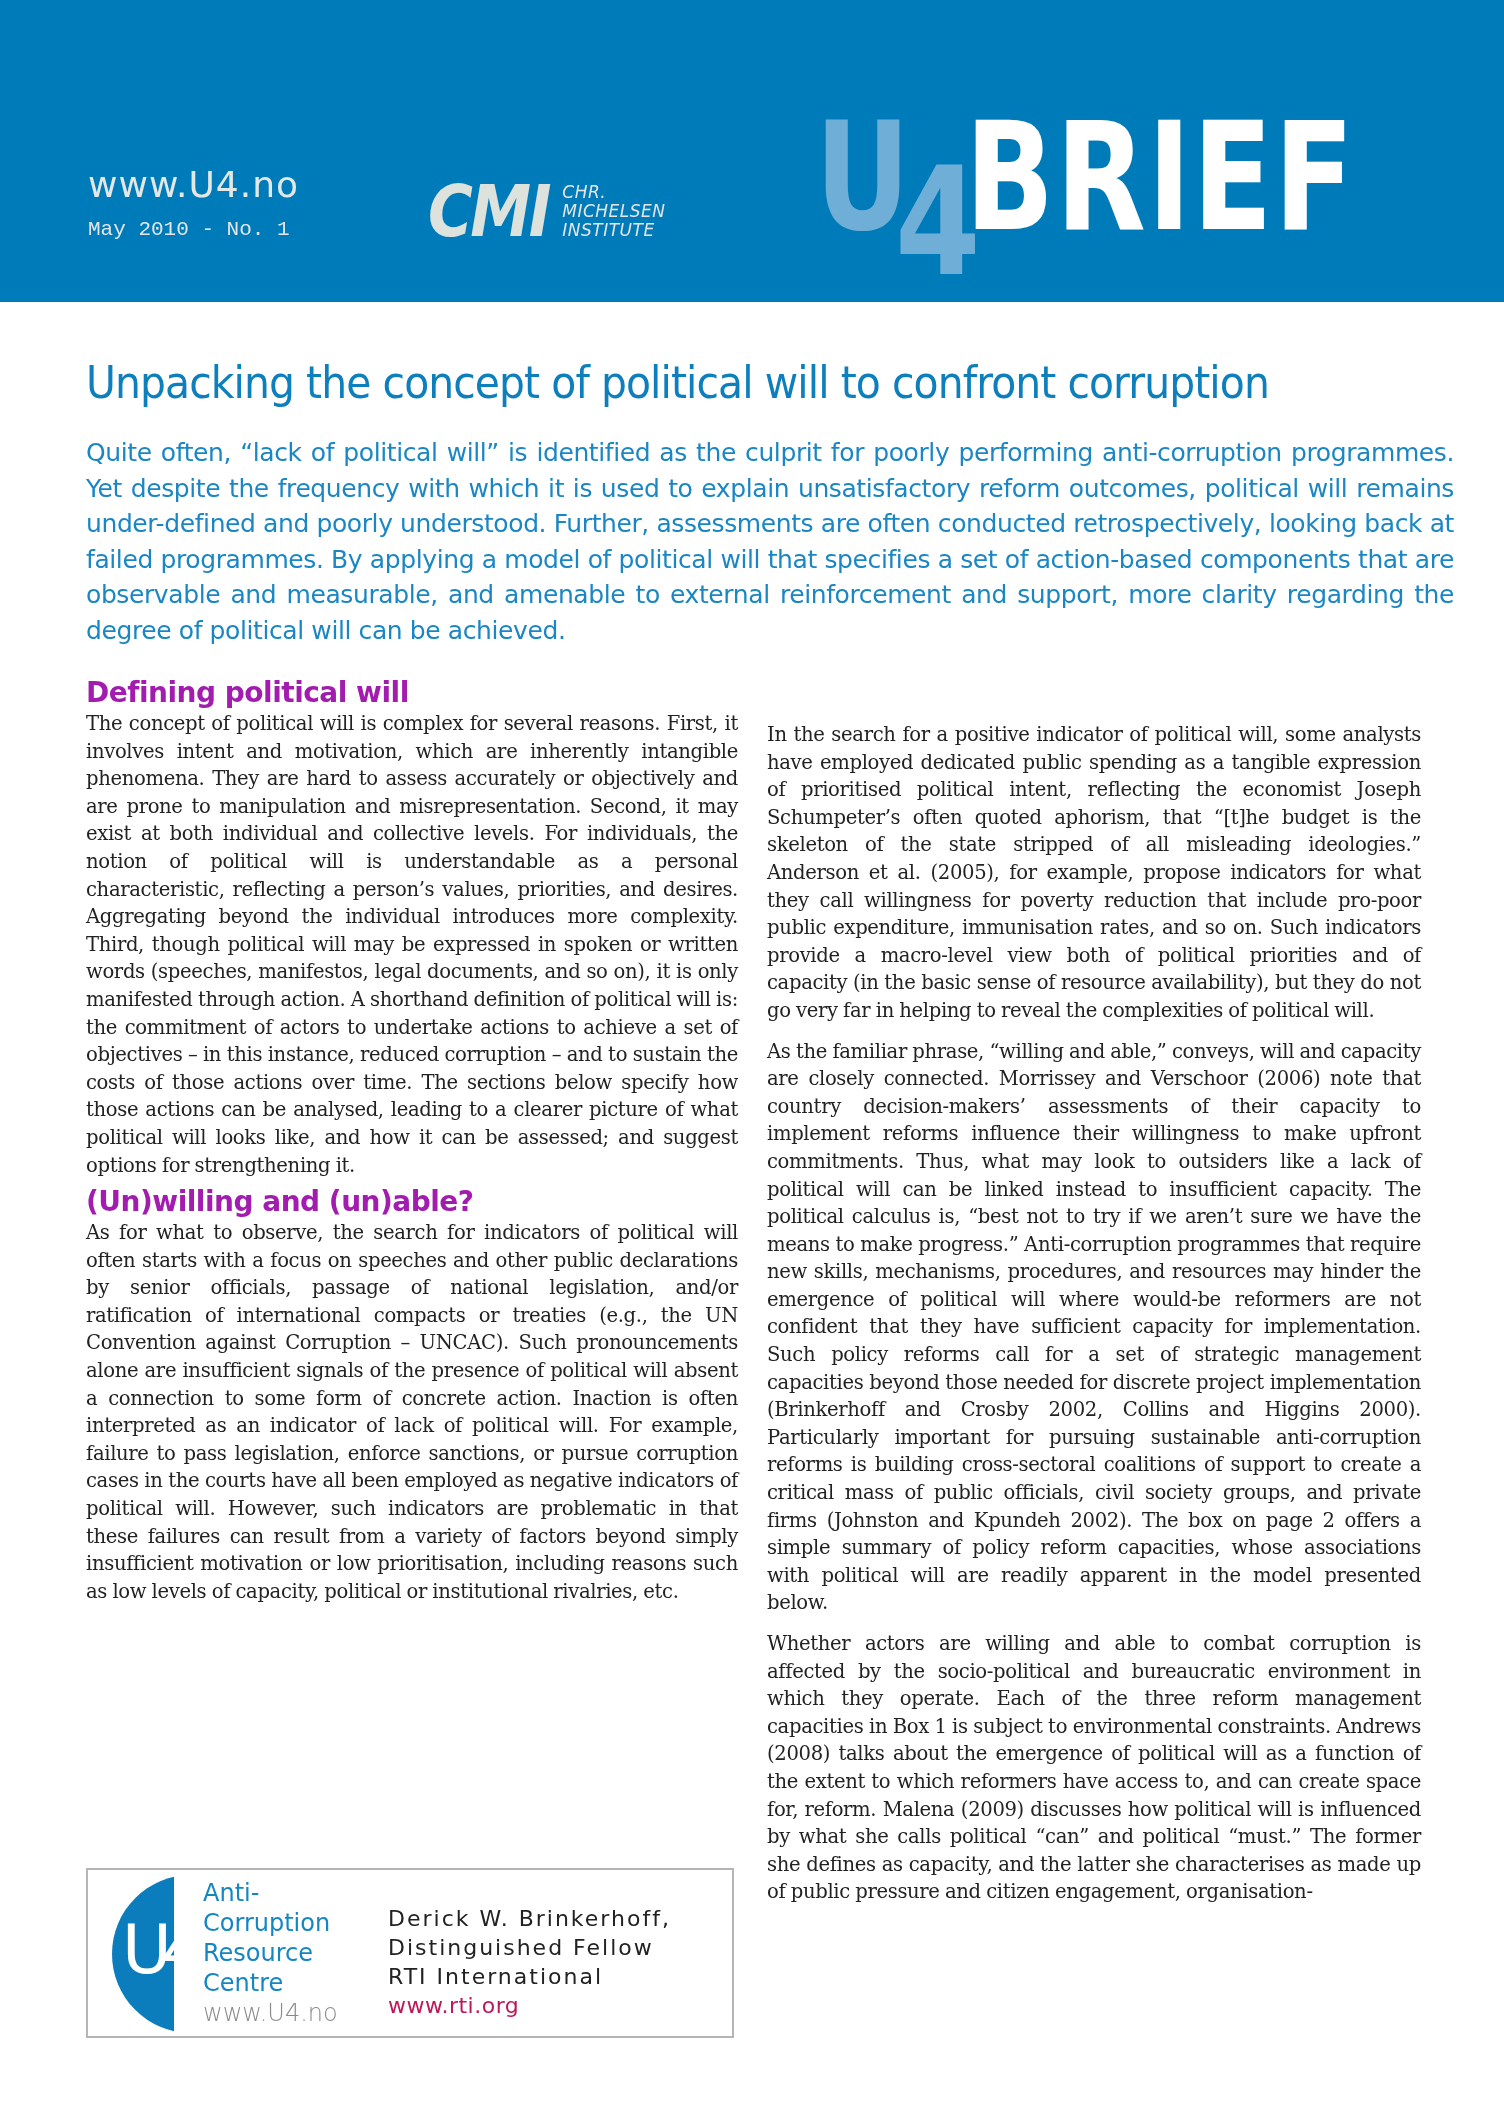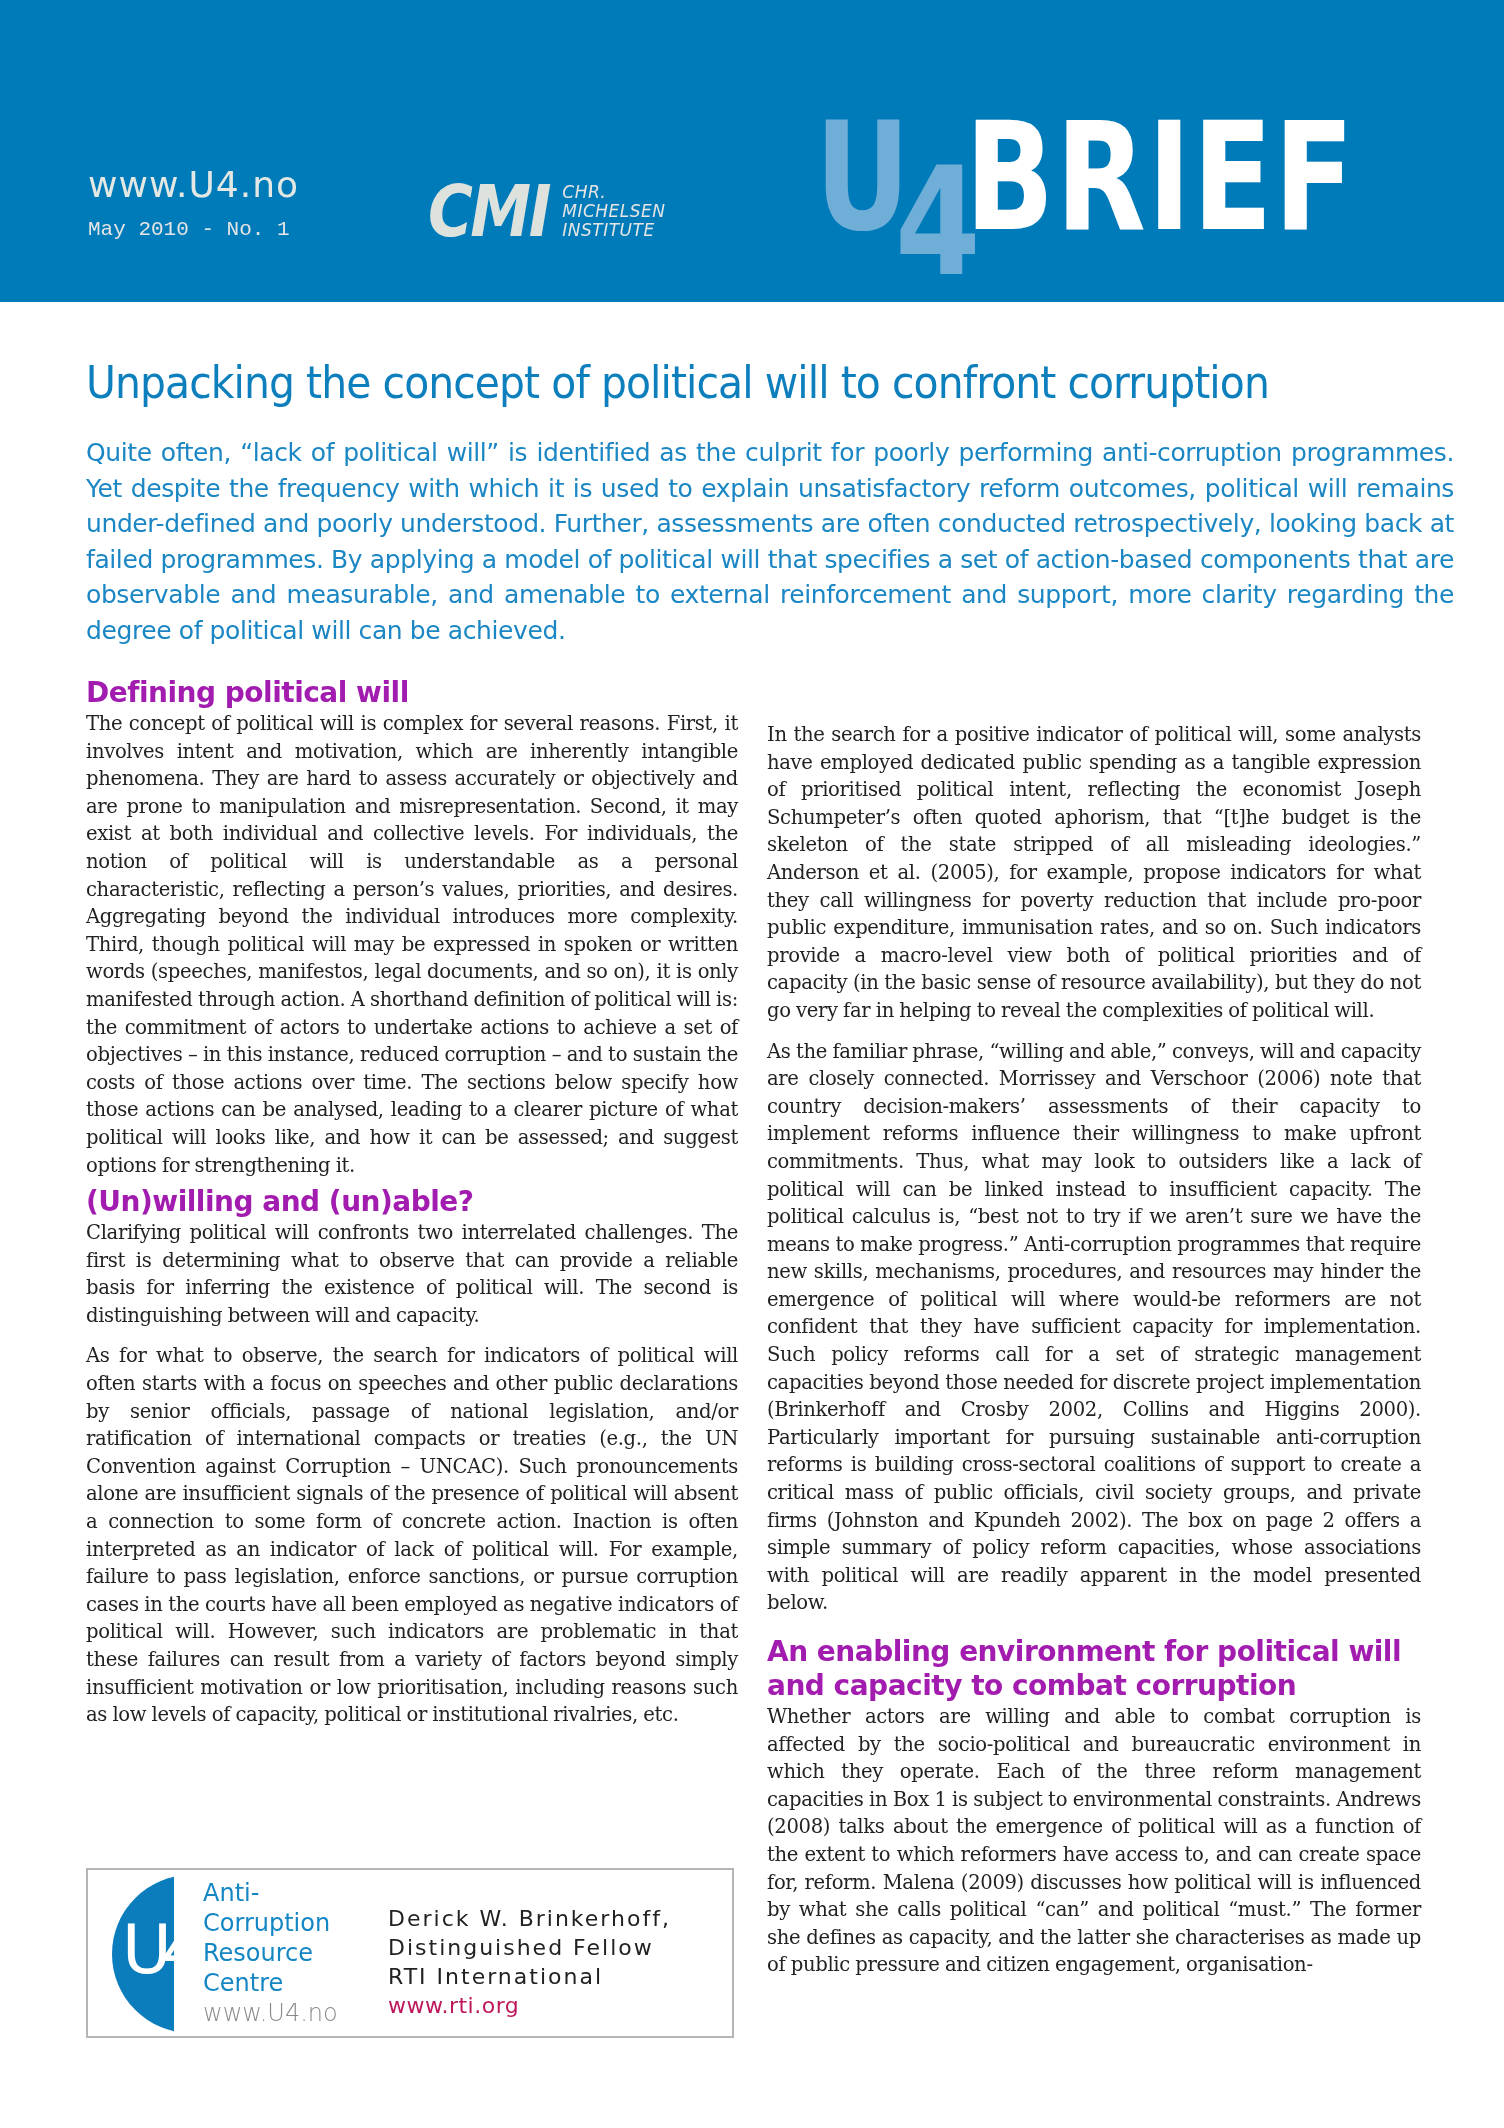--- a/index.html
+++ b/index.html
@@ -146,21 +146,20 @@
 </div>
 
 <h1 class="title" style="margin:0;font-weight:normal;">Unpacking the concept of political will to confront corruption</h1>
 <p class="abstract" style="margin:0;">Quite often, “lack of political will” is identified as the culprit for poorly performing anti-corruption programmes. Yet despite the frequency with which it is used to explain unsatisfactory reform outcomes, political will remains under-defined and poorly understood. Further, assessments are often conducted retrospectively, looking back at failed programmes.  By applying a model of political will that specifies a set of action-based components that are observable and measurable, and amenable to external reinforcement and support, more clarity regarding the degree of political will can be achieved.</p>
 
 <div class="col col-left">
   <h2>Defining political will</h2>
   <p>The concept of political will is complex for several reasons. First, it involves intent and motivation, which are inherently intangible phenomena. They are hard to assess accurately or objectively and are prone to manipulation and misrepresentation. Second, it may exist at both individual and collective levels. For individuals, the notion of political will is understandable as a personal characteristic, reflecting a person’s values, priorities, and desires. Aggregating beyond the individual introduces more complexity. Third, though political will may be expressed in spoken or written words (speeches, manifestos, legal documents, and so on), it is only manifested through action. A shorthand definition of political will is: the commitment of actors to undertake actions to achieve a set of objectives – in this instance, reduced corruption – and to sustain the costs of those actions over time. The sections below specify how those actions can be analysed, leading to a clearer picture of what political will looks like, and how it can be assessed; and suggest options for strengthening it.</p>
 
   <h2 class="spaced">(Un)willing and (un)able?</h2>
-  <p>Clarifying political will confronts two interrelated challenges. The first is determining what to observe that can provide a reliable basis for inferring the existence of political will. The second is distinguishing between will and capacity.</p>
   <p>As for what to observe, the search for indicators of political will often starts with a focus on speeches and other public declarations by senior officials, passage of national legislation, and/or ratification of international compacts or treaties (e.g., the UN Convention against Corruption – UNCAC). Such pronouncements alone are insufficient signals of the presence of political will absent a connection to some form of concrete action. Inaction is often interpreted as an indicator of lack of political will. For example, failure to pass legislation, enforce sanctions, or pursue corruption cases in the courts have all been employed as negative indicators of political will. However, such indicators are problematic in that these failures can result from a variety of factors beyond simply insufficient motivation or low prioritisation, including reasons such as low levels of capacity, political or institutional rivalries, etc.</p>
 </div>
 
 <div class="author-box">
   <div class="u4-disc">
     <div class="circle"></div>
     <div class="glyph">U4</div>
   </div>
   <div class="centre-text">
     <div>Anti-</div>
@@ -173,15 +172,14 @@
     <div>Derick W. Brinkerhoff,</div>
     <div>Distinguished Fellow</div>
     <div>RTI International</div>
     <span class="author-link">www.rti.org</span>
   </div>
 </div>
 
 <div class="col col-right">
   <p>In the search for a positive indicator of political will, some analysts have employed dedicated public spending as a tangible expression of prioritised political intent, reflecting the economist Joseph Schumpeter’s often quoted aphorism, that “[t]he budget is the skeleton of the state stripped of all misleading ideologies.” Anderson et al. (2005), for example, propose indicators for what they call willingness for poverty reduction that include pro-poor public expenditure, immunisation rates, and so on. Such indicators provide a macro-level view both of political priorities and of capacity (in the basic sense of resource availability), but they do not go very far in helping to reveal the complexities of political will.</p>
   <p>As the familiar phrase, “willing and able,” conveys, will and capacity are closely connected. Morrissey and Verschoor (2006) note that country decision-makers’ assessments of their capacity to implement reforms influence their willingness to make upfront commitments. Thus, what may look to outsiders like a lack of political will can be linked instead to insufficient capacity. The political calculus is, “best not to try if we aren’t sure we have the means to make progress.” Anti-corruption programmes that require new skills, mechanisms, procedures, and resources may hinder the emergence of political will where would-be reformers are not confident that they have sufficient capacity for implementation. Such policy reforms call for a set of strategic management capacities beyond those needed for discrete project implementation (Brinkerhoff and Crosby 2002, Collins and Higgins 2000). Particularly important for pursuing sustainable anti-corruption reforms is building cross-sectoral coalitions of support to create a critical mass of public officials, civil society groups, and private firms (Johnston and Kpundeh 2002). The box on page 2 offers a simple summary of policy reform capacities, whose associations with political will are readily apparent in the model presented below.</p>
-  <h2>An enabling environment for political will and capacity to combat corruption</h2>
   <p>Whether actors are willing and able to combat corruption is affected by the socio-political and bureaucratic environment in which they operate. Each of the three reform management capacities in Box 1 is subject to environmental constraints. Andrews (2008) talks about the emergence of political will as a function of the extent to which reformers have access to, and can create space for, reform.  Malena (2009) discusses how political will is influenced by what she calls political “can” and political “must.” The former she defines as capacity, and the latter she characterises as made up of public pressure and citizen engagement, organisation-</p>
 </div>
 
 </body></html>

